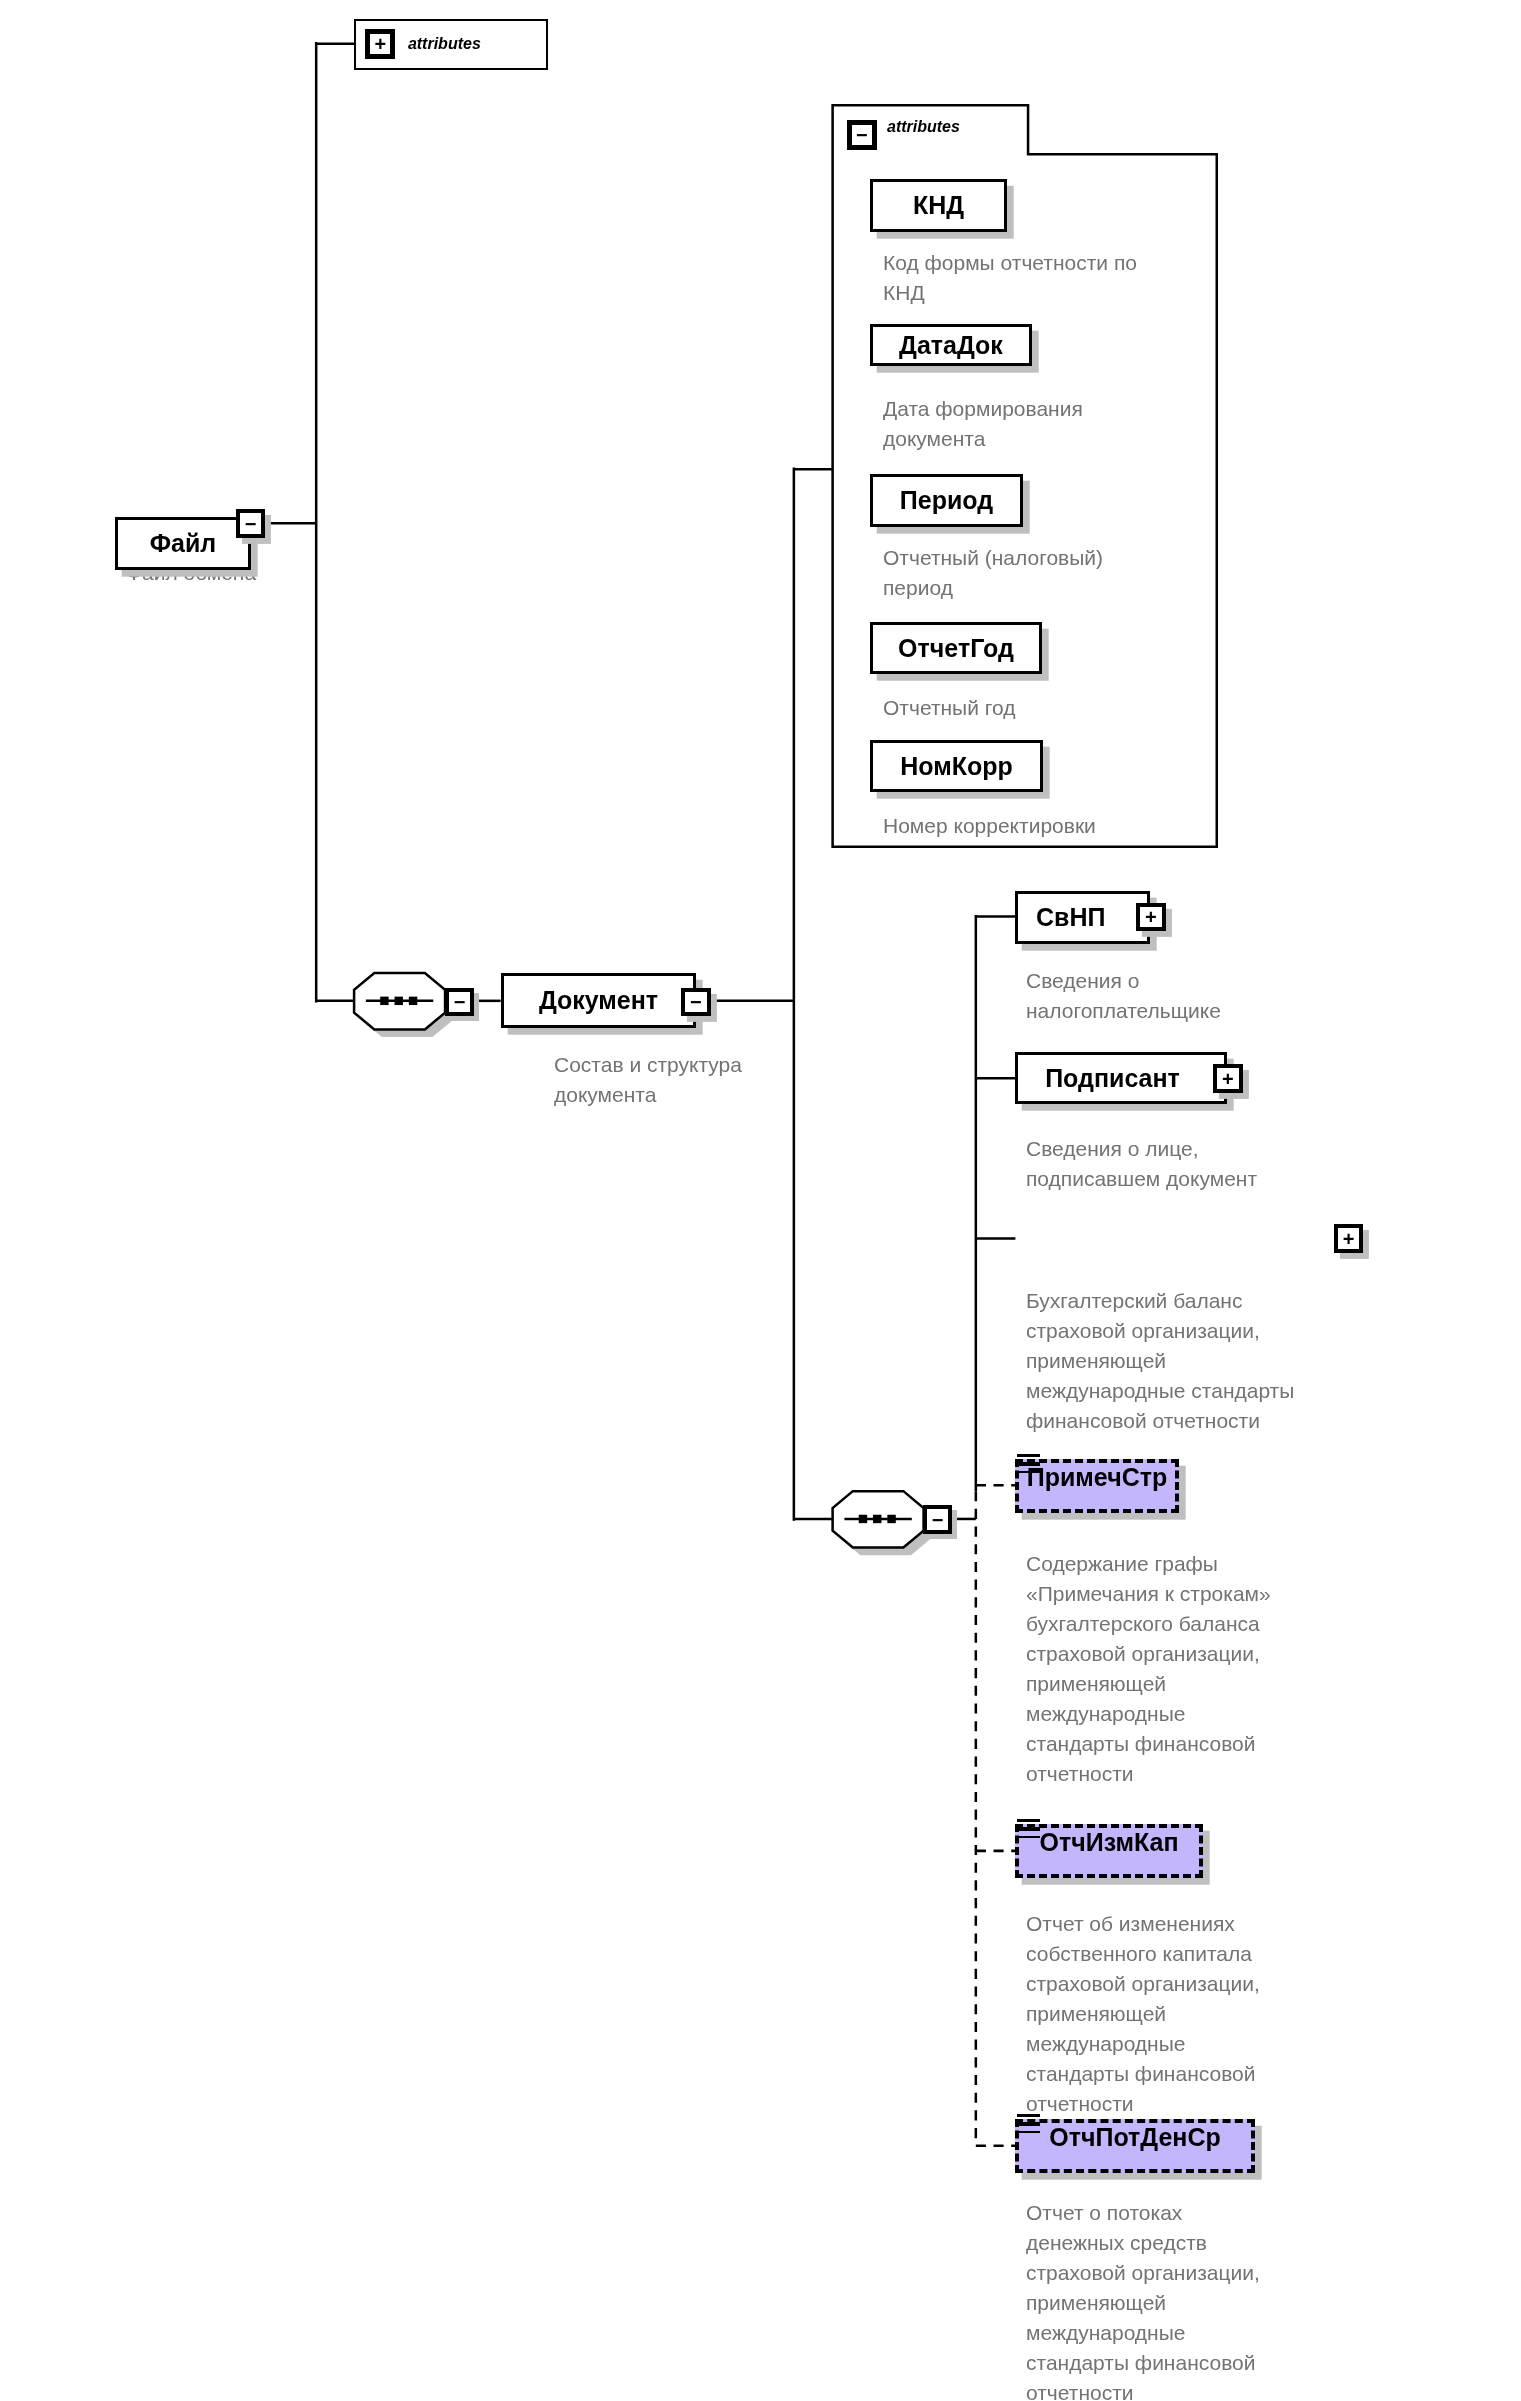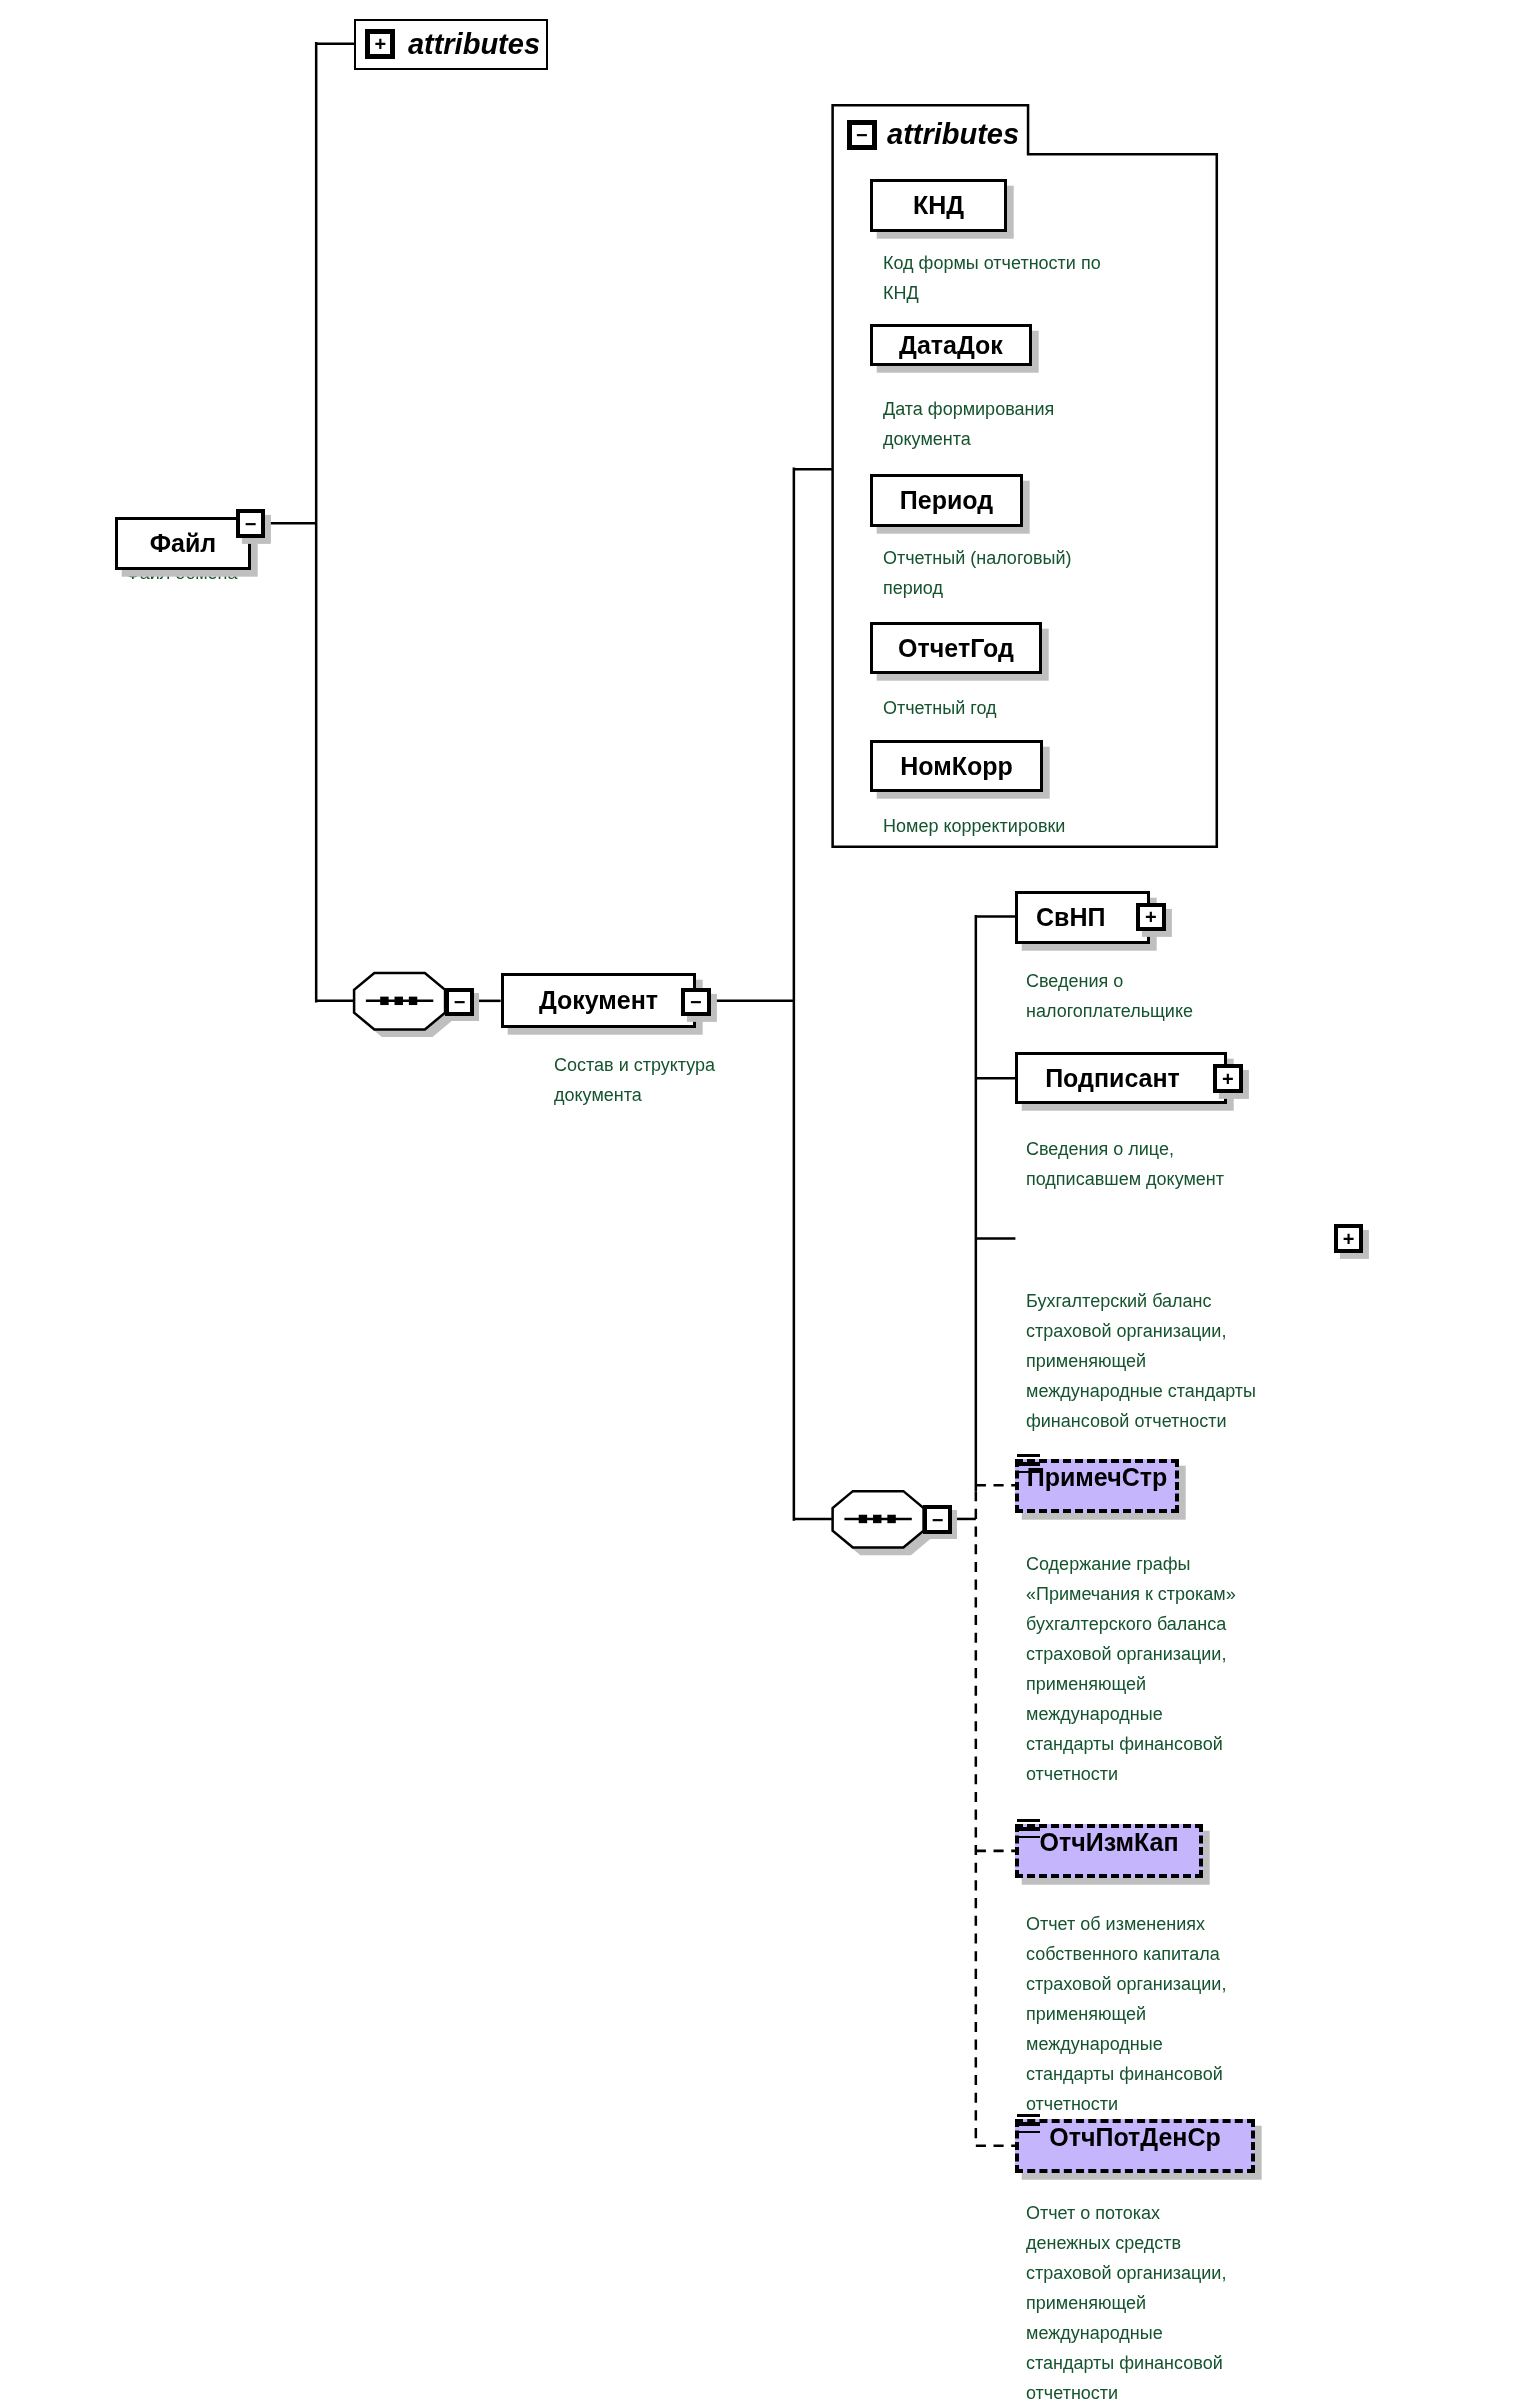--- a/index.html
+++ b/index.html
@@ -21,23 +21,23 @@
   .elabel{font-weight:bold;font-size:25px;color:#000;white-space:nowrap;}
   .xbox{
     background:#fff;border:4.2px solid #000;box-shadow:5.9px 5.9px 0 0 #bfbfbf;
     display:flex;align-items:center;justify-content:center;
     font-weight:bold;font-size:20px;line-height:1;color:#000;z-index:3;
   }
   .xbox-thick{border-width:5px;box-shadow:none;}
   .abox{
     background:#fff;border:2.5px solid #000;display:flex;align-items:center;z-index:2;
   }
-  .attr-label{font-style:italic;font-weight:bold;font-size:29px;color:#000;z-index:2;white-space:nowrap;}
+  .attr-label{font-style:italic;font-weight:bold;font-size:16px;color:#000;z-index:2;white-space:nowrap;}
   .ann{
-    color:#14532d;font-size:18px;line-height:30px;white-space:pre-line;z-index:1;
+    color:#737373;font-size:21px;line-height:30px;white-space:pre-line;z-index:1;
   }
   .hamburger{
     width:23px;height:19.4px;z-index:4;
     background:repeating-linear-gradient(to bottom,#000 0 3.4px,transparent 3.4px 8.4px);
   }
 </style>
 </head>
 <body>
 
 <div id="canvas">

